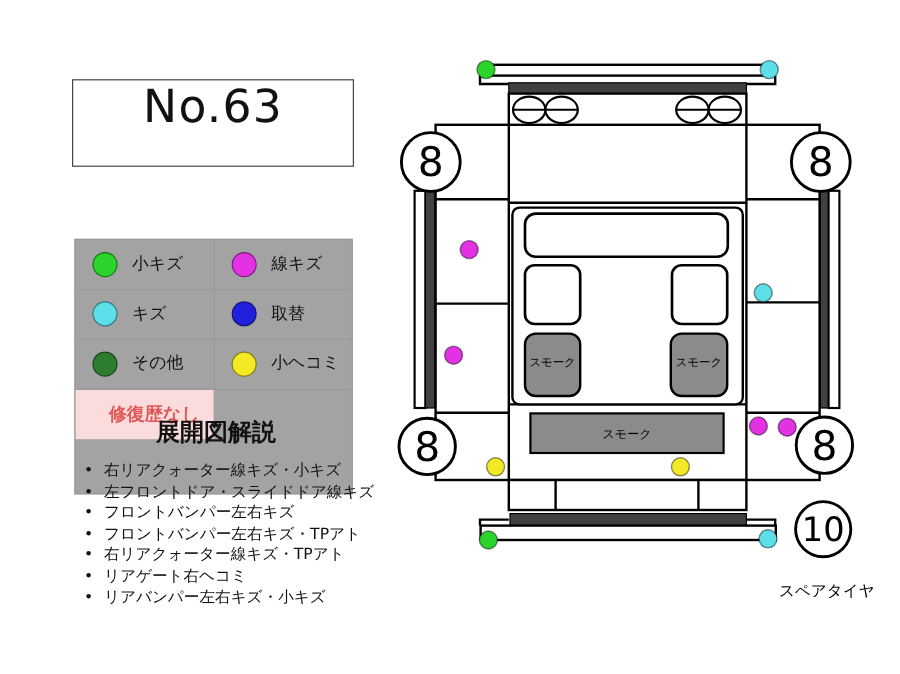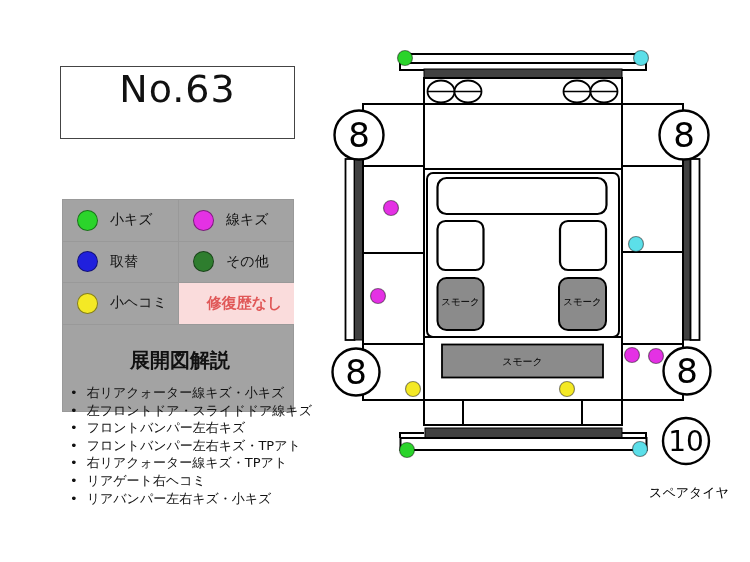--- a/index.html
+++ b/index.html
@@ -45,20 +45,24 @@
   </div>
 
   <div class="legend">
     <div class="legend-cell">
       <span class="legend-dot" style="background-color: rgb(43, 212, 43);"></span>
       <span>小キズ</span>
     </div>
     <div class="legend-cell">
       <span class="legend-dot" style="background-color: rgb(228, 49, 228);"></span>
       <span>線キズ</span>
+    </div>
+    <div class="legend-cell">
+      <span class="legend-dot" style="background-color: rgb(92, 223, 233);"></span>
+      <span>キズ</span>
     </div>
     <div class="legend-cell">
       <span class="legend-dot" style="background-color: rgb(32, 32, 221);"></span>
       <span>取替</span>
     </div>
     <div class="legend-cell">
       <span class="legend-dot" style="background-color: rgb(46, 125, 46);"></span>
       <span>その他</span>
     </div>
     <div class="legend-cell">

